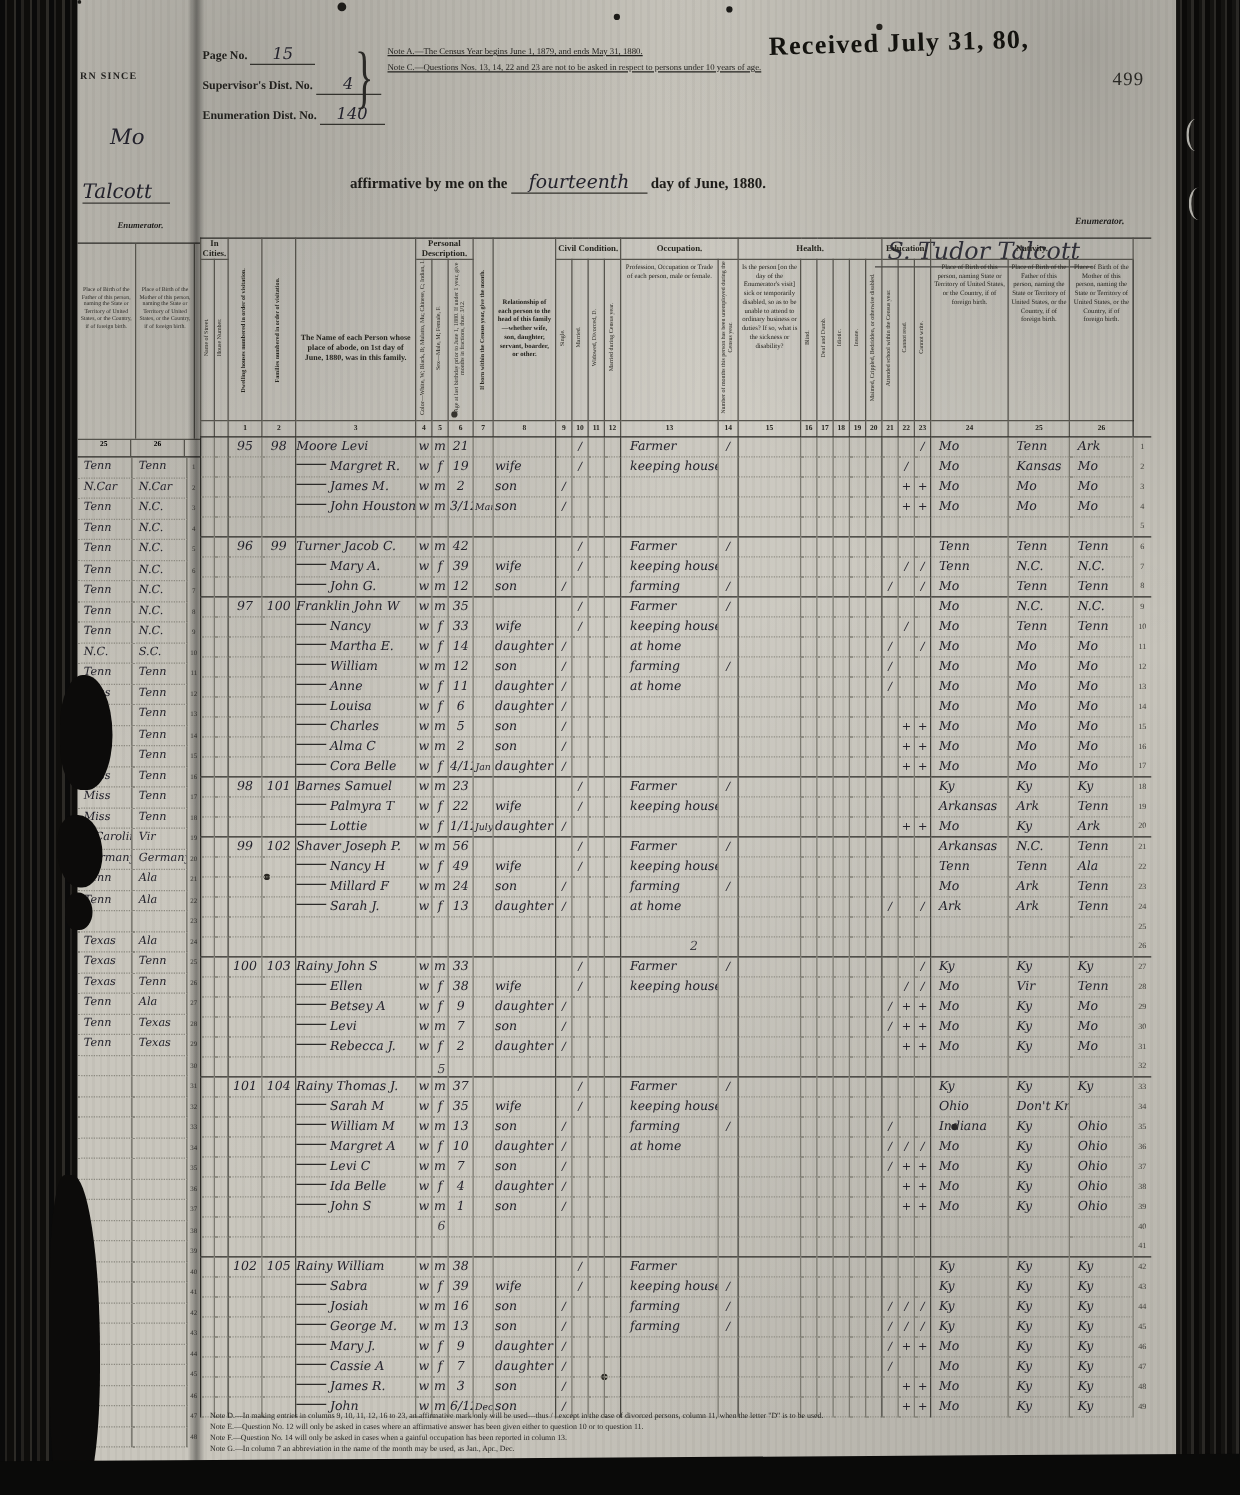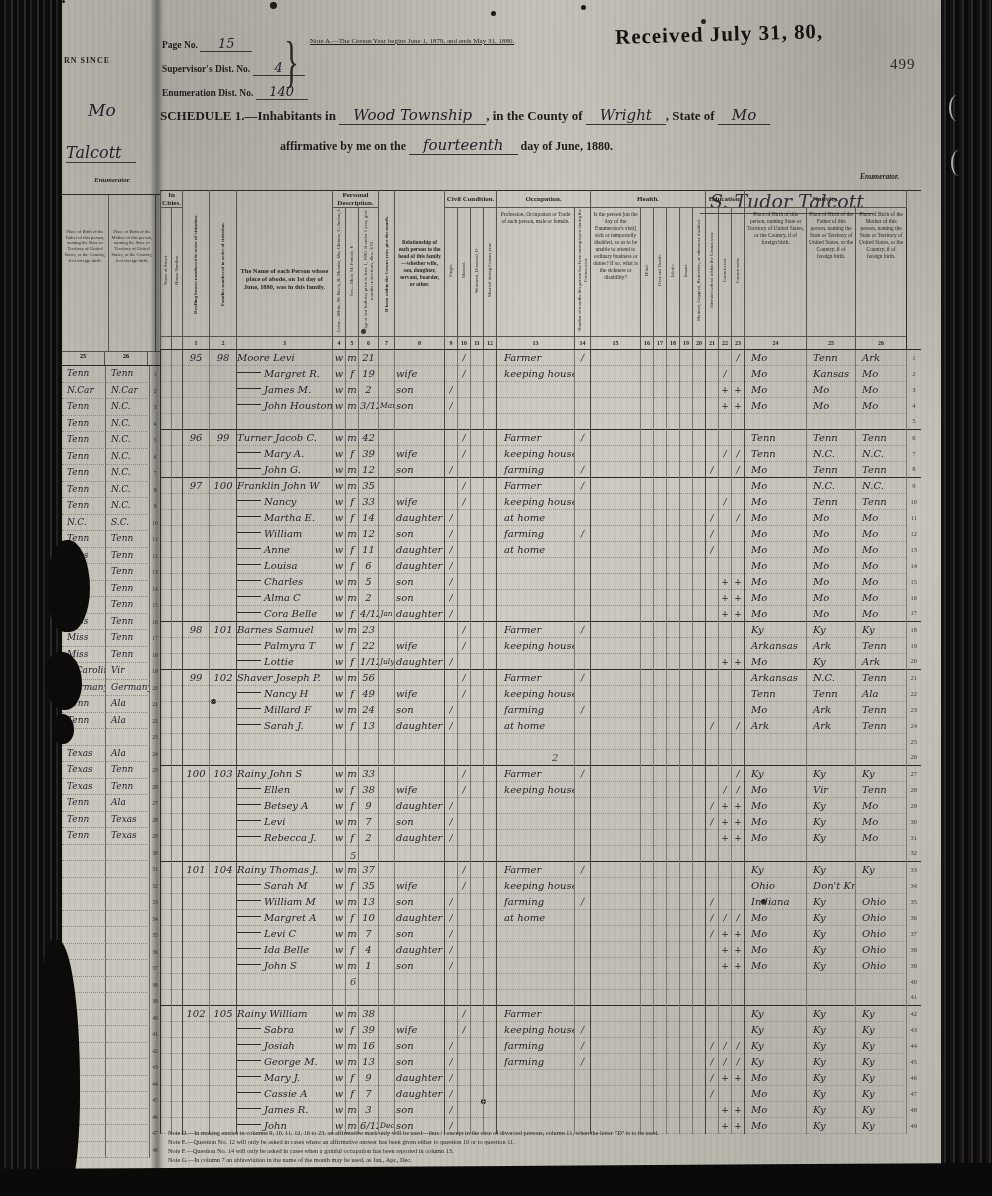--- a/index.html
+++ b/index.html
@@ -371,31 +371,26 @@
         <span class="uline hw hwv">4</span>
       </div>
       <div class="fld" style="left:2px;top:84px;">
         <span>Enumeration Dist. No.</span>
         <span class="uline hw hwv">140</span>
       </div>
       <div class="brace">}</div>
 
       <div class="notes">
         <p>Note A.—The Census Year begins June 1, 1879, and ends May 31, 1880.</p>
+        <p>Note C.—Questions Nos. 13, 14, 22 and 23 are not to be asked in respect to persons under 10 years of age.</p>
       </div>
 
       <div class="stamp">Received July 31, 80,</div>
       <div class="pageno-stamp">499</div>
 
-      <div class="title-line">
-        <span>SCHEDULE 1.—Inhabitants in</span>
-        <span class="hw hwv">Wood Township</span><span>, in the County of</span>
-        <span class="hw hwv">Wright</span><span>, State of</span>
-        <span class="hw hwv">Mo</span>
-      </div>
       <div class="enum-line">
         <span>affirmative by me on the</span>
         <span class="hw hwv">fourteenth</span>
         <span>day of June, 1880.</span>
       </div>
       <div class="sig hw">S. Tudor Talcott</div>
       <div class="sig-enum">Enumerator.</div>
 
       <table class="census">
         <colgroup>

